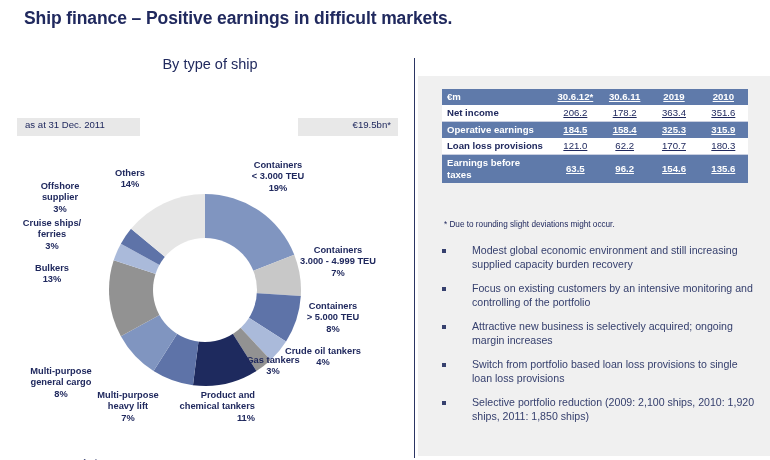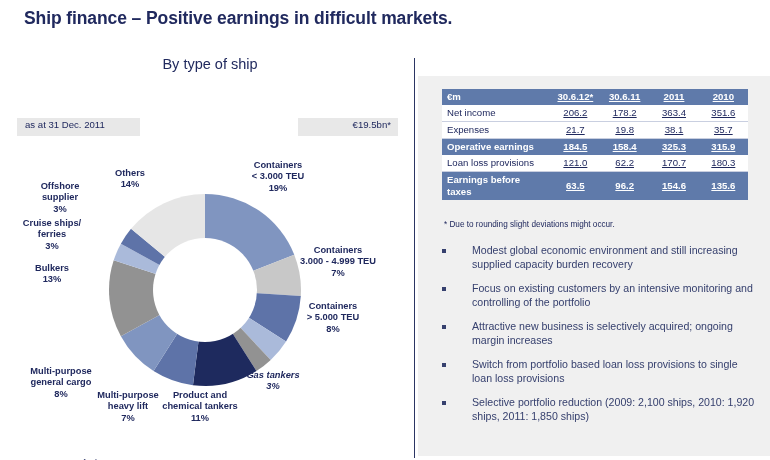--- a/index.html
+++ b/index.html
@@ -75,21 +75,21 @@
     width: 306px; border-collapse: collapse;
     font-size: 9.6px; color: #20295e;
   }
   table.fin th, table.fin td {
     padding: 2px 5px; height: 15px; line-height: 12px;
   }
   table.fin th { background: #5f7aaa; color: #ffffff; font-weight: bold; }
   table.fin .lab { text-align: left;  width: 108px; }
   table.fin .num { text-align: center; width: 49px; text-decoration: underline; }
   table.fin tr.plain td { background: #ffffff; border-bottom: 1px solid #c9cfe0; }
-  table.fin tr.plain td.lab { font-weight: normal; }
+  table.fin tr.plain td.lab { font-weight: bold; }
   table.fin tr.hl td {
     background: #5f7aaa; color: #ffffff; font-weight: bold;
   }
   table.fin tr.hl.tall td { height: 26px; }
   table.fin thead th.corner { background:#5f7aaa; }
 
   .tfoot {
     position: absolute; left: 26px; top: 144px;
     font-size: 8.2px; color: #20295e;
   }
@@ -155,27 +155,31 @@
       <div>3.000 - 4.999 TEU</div>
       <div>7%</div>
     </div>
 
     <div class="plabel c" style="left:278px; top:263px; width:110px;">
       <div>Containers</div>
       <div>&gt; 5.000 TEU</div>
       <div>8%</div>
     </div>
 
-
-    <div class="plabel c" style="left:232px; top:332px; width:82px;font-style:italic;">
+    <div class="plabel c" style="left:268px; top:308px; width:110px;">
+      <div>Crude oil tankers</div>
+      <div>4%</div>
+    </div>
+
+    <div class="plabel c" style="left:232px; top:317px; width:82px;">
       <div>Gas tankers</div>
       <div>3%</div>
     </div>
 
-    <div class="plabel c" style="left:145px; top:352px; width:110px;">
+    <div class="plabel c" style="left:145px; top:352px; width:110px;text-align:right;">
       <div>Product and</div>
       <div>chemical tankers</div>
       <div>11%</div>
     </div>
 
     <div class="plabel c" style="left:78px; top:352px; width:100px;">
       <div>Multi-purpose</div>
       <div>heavy lift</div>
       <div>7%</div>
     </div>
@@ -217,39 +221,32 @@
   <div class="divider"></div>
 
   <div class="right-panel">
 
     <table class="fin">
       <thead>
         <tr>
           <th class="lab corner">€m</th>
           <th class="num">30.6.12*</th>
           <th class="num">30.6.11</th>
-          <th class="num">2011</th>
+          <th class="num">2019</th>
           <th class="num">2010</th>
         </tr>
       </thead>
       <tbody id="fin-body">
           <tr class="plain">
             <td class="lab">Net income</td>
             <td class="num">206.2</td>
             <td class="num">178.2</td>
             <td class="num">363.4</td>
             <td class="num">351.6</td>
           </tr>
-          <tr class="plain">
-            <td class="lab">Expenses</td>
-            <td class="num">21.7</td>
-            <td class="num">19.8</td>
-            <td class="num">38.1</td>
-            <td class="num">35.7</td>
-          </tr>
           <tr class="hl">
             <td class="lab">Operative earnings</td>
             <td class="num">184.5</td>
             <td class="num">158.4</td>
             <td class="num">325.3</td>
             <td class="num">315.9</td>
           </tr>
           <tr class="plain">
             <td class="lab">Loan loss provisions</td>
             <td class="num">121.0</td>

